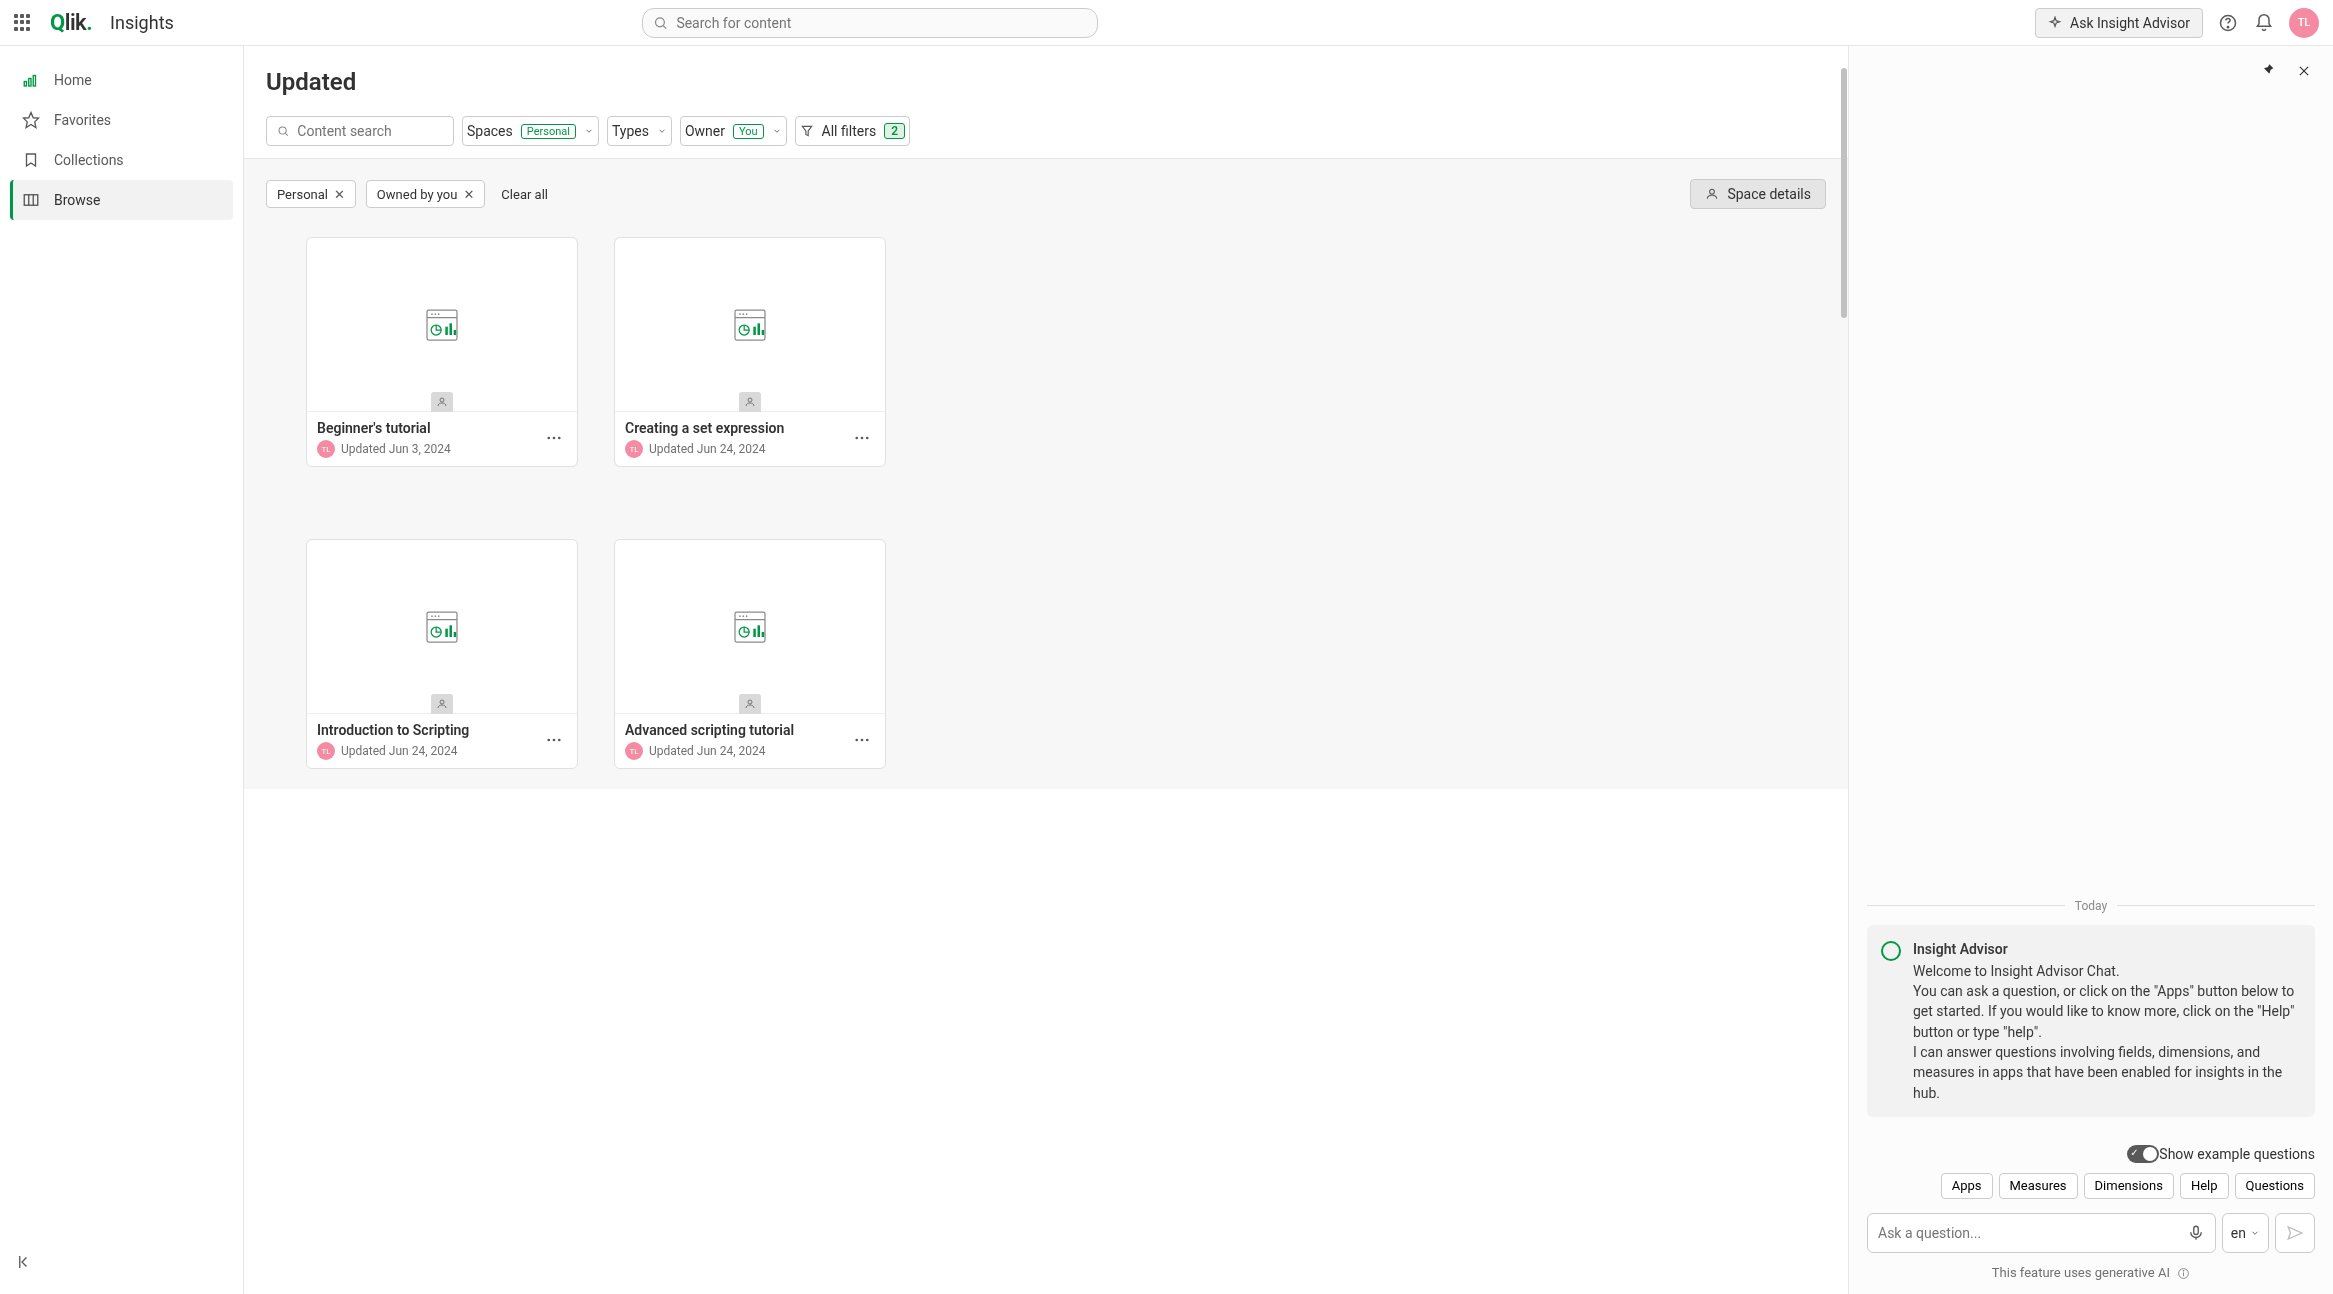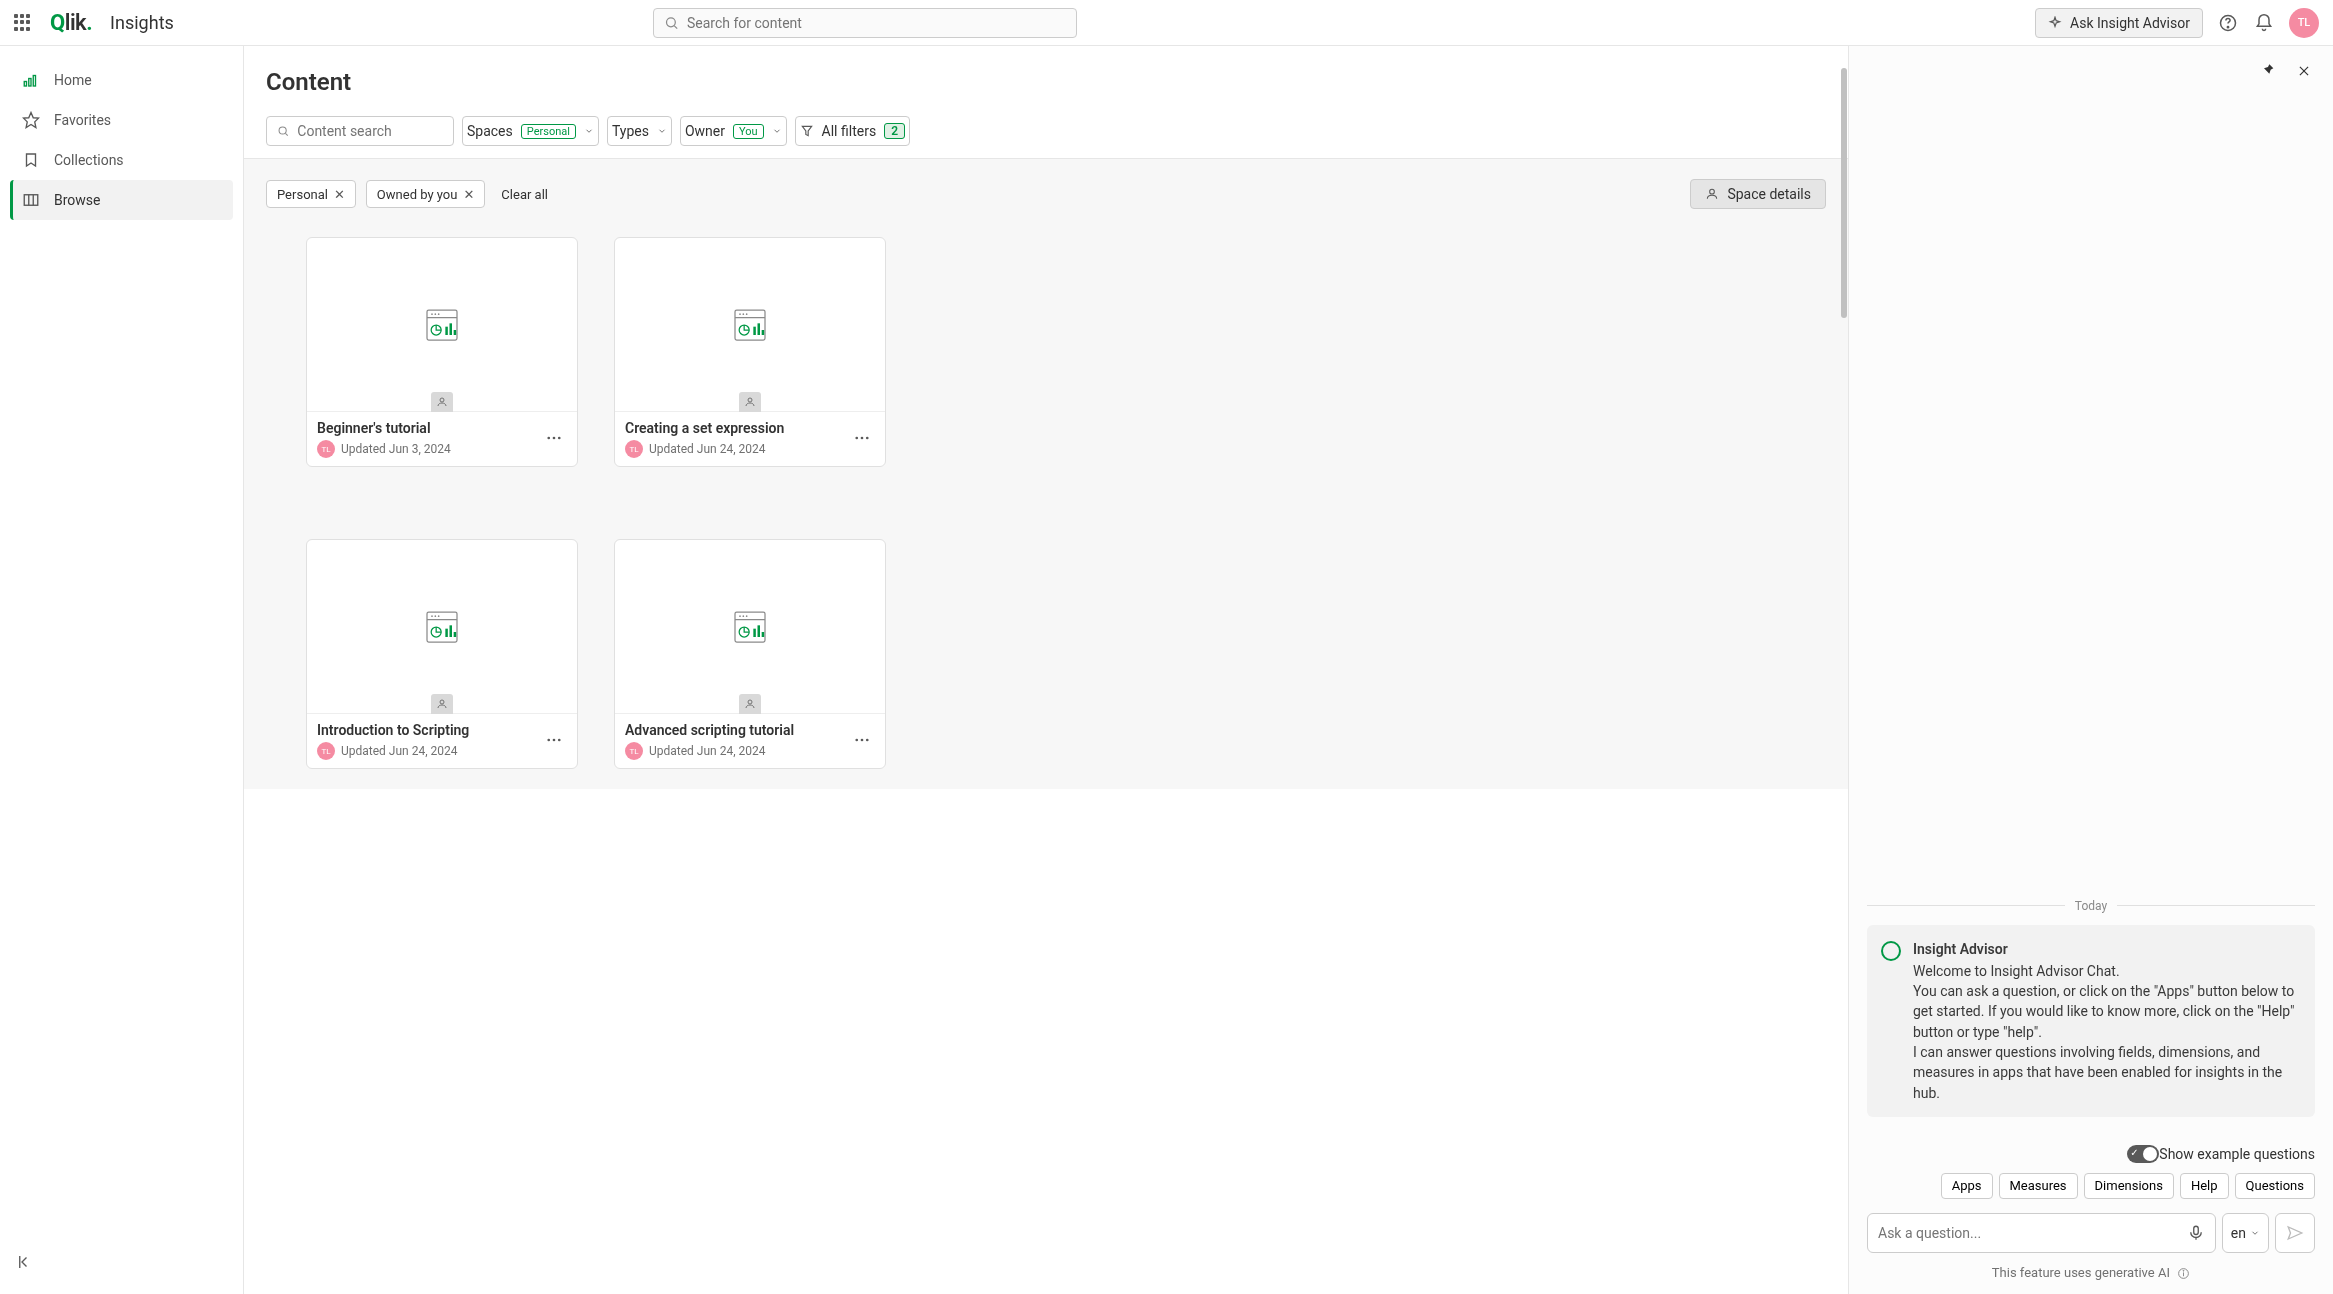--- a/index.html
+++ b/index.html
@@ -6,21 +6,21 @@
 body { background: #fff; color: #323232; font-size: 14px; }
 
 
 .header { display: flex; align-items: center; height: 46px; padding: 0 14px; border-bottom: 1px solid #e6e6e6; }
 .apps-grid-icon { width: 18px; height: 18px; display: flex; flex-wrap: wrap; gap: 2px; cursor: pointer; }
 .apps-grid-icon span { width: 4px; height: 4px; background: #595959; border-radius: 1px; }
 .logo { margin-left: 18px; display: flex; align-items: center; gap: 8px; }
 .logo-text { font-size: 22px; font-weight: 600; letter-spacing: -0.5px; }
 .logo-q { color: #009845; font-weight: 700; }
 .brand-name { font-size: 18px; color: #323232; margin-left: 10px; }
-.search-bar { margin-left: auto; margin-right: auto; display: flex; align-items: center; width: 424px; height: 30px; border: 1px solid #ccc; border-radius: 4px; padding: 0 10px; background: #fafafa; }
+.search-bar { margin-left: auto; margin-right: auto; display: flex; align-items: center; width: 456px; height: 30px; border: 1px solid #ccc; border-radius: 12px; padding: 0 10px; background: #fafafa; }
 .search-bar input { border: none; outline: none; background: transparent; width: 100%; font-size: 14px; color: #595959; margin-left: 8px; }
 .header-right { display: flex; align-items: center; gap: 14px; margin-left: auto; }
 .ask-btn { display: flex; align-items: center; gap: 8px; height: 30px; padding: 0 12px; border: 1px solid #ccc; border-radius: 4px; background: #f2f2f2; font-size: 14px; color: #323232; cursor: pointer; }
 .icon-btn { width: 22px; height: 22px; display: flex; align-items: center; justify-content: center; cursor: pointer; color: #595959; }
 .avatar { width: 30px; height: 30px; border-radius: 50%; background: #f58ba2; color: #fff; display: flex; align-items: center; justify-content: center; font-size: 11px; font-weight: 500; }
 
 
 .body { display: flex; height: calc(100vh - 46px); min-height: 766px; }
 .sidebar { width: 244px; border-right: 1px solid #e6e6e6; padding: 14px 10px; display: flex; flex-direction: column; }
 .sidebar-item { display: flex; align-items: center; gap: 14px; height: 40px; padding: 0 12px; border-radius: 4px; cursor: pointer; color: #595959; }
@@ -171,21 +171,21 @@
     <div class="collapse-btn">
       <svg width="18" height="18" viewBox="0 0 24 24" fill="none" stroke="currentColor" stroke-width="1.8">
           <line x1="5" y1="4" x2="5" y2="20"></line>
           <polyline points="14 6 8 12 14 18"></polyline>
         </svg>
     </div>
   </div>
 
   <div class="main">
     <div class="main-header">
-      <h1 class="page-title">Content</h1>
+      <h1 class="page-title">Updated</h1>
       <div class="filter-row">
         <div class="content-search">
           <svg width="14" height="14" viewBox="0 0 24 24" fill="none" stroke="#8a8a8a" stroke-width="2">
               <circle cx="11" cy="11" r="7"></circle>
               <line x1="21" y1="21" x2="16.5" y2="16.5"></line>
             </svg>
           <input placeholder="Content search" style="">
         </div>
         <div class="filter-chip">
           <span>Spaces</span>

